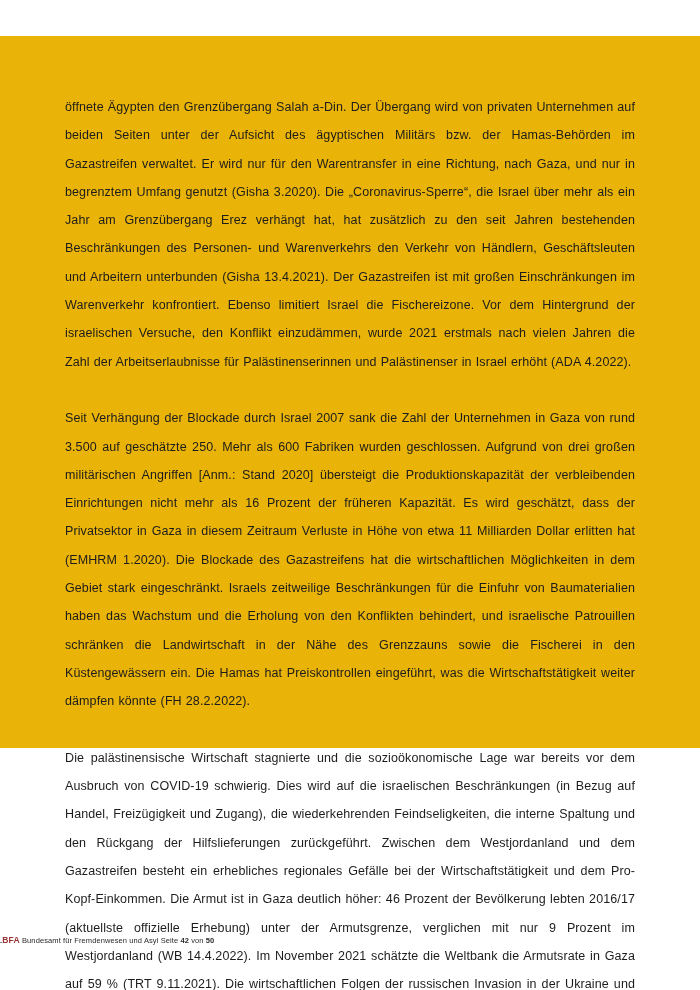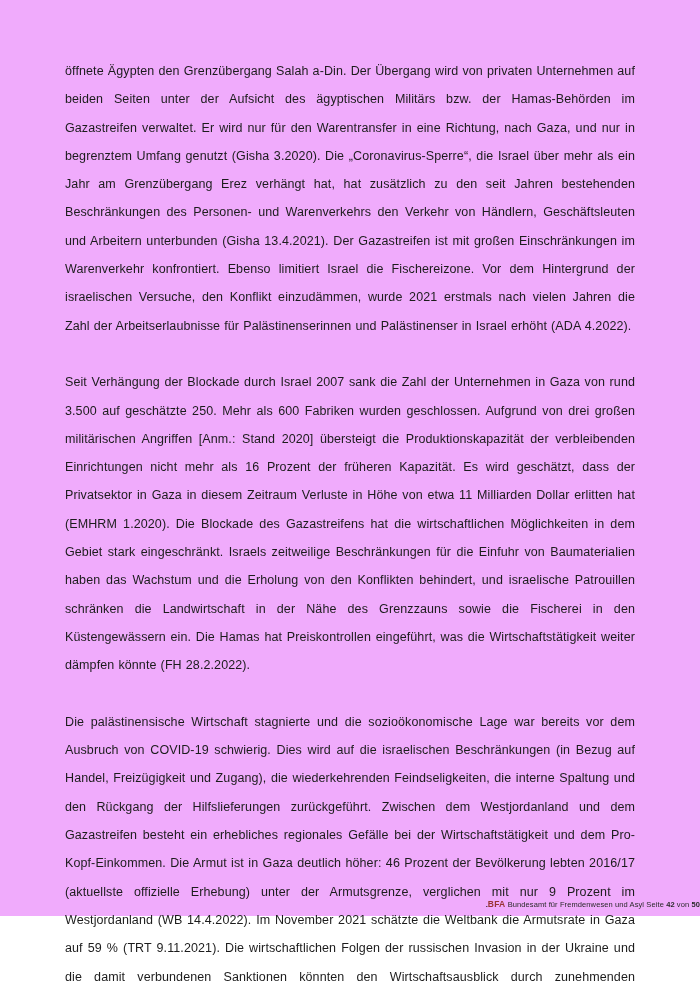--- a/index.html
+++ b/index.html
@@ -10,22 +10,23 @@
   *{box-sizing:border-box;}
   html,body{margin:0;padding:0;}
   body{
     width:700px;height:990px;
     background:#ffffff;
     font-family:"Liberation Sans","DejaVu Sans",sans-serif;
     overflow:hidden;
   }
   .page{
     position:relative;
-    width:700px;height:916px;
-    background:#f0abfc;
+    width:700px;height:712px;
+    background:#eab308;
+    margin-top:36px;
   }
   .page-body{
     position:absolute;
     left:65px;right:65px;top:57px;
   }
   .body-para{
     margin:0 0 28.3px 0;
     font-size:12.5px;
     line-height:28.3px;
     color:var(--text-color);
@@ -35,21 +36,21 @@
     word-spacing:0.5px;
     hyphens:none;
   }
   .body-para:last-child{margin-bottom:0;}
   .body-para.continues{
     text-align-last:justify;
   }
   .footer{
     position:absolute;
     left:0;right:0;top:899px;
-    text-align:right;
+    text-align:left;
     font-size:7.5px;
     line-height:11px;
     color:var(--footer-color);
     letter-spacing:0.1px;
     white-space:nowrap;
   }
   .f-dot{
     color:#111;
     font-weight:bold;
     font-size:7.5px;

